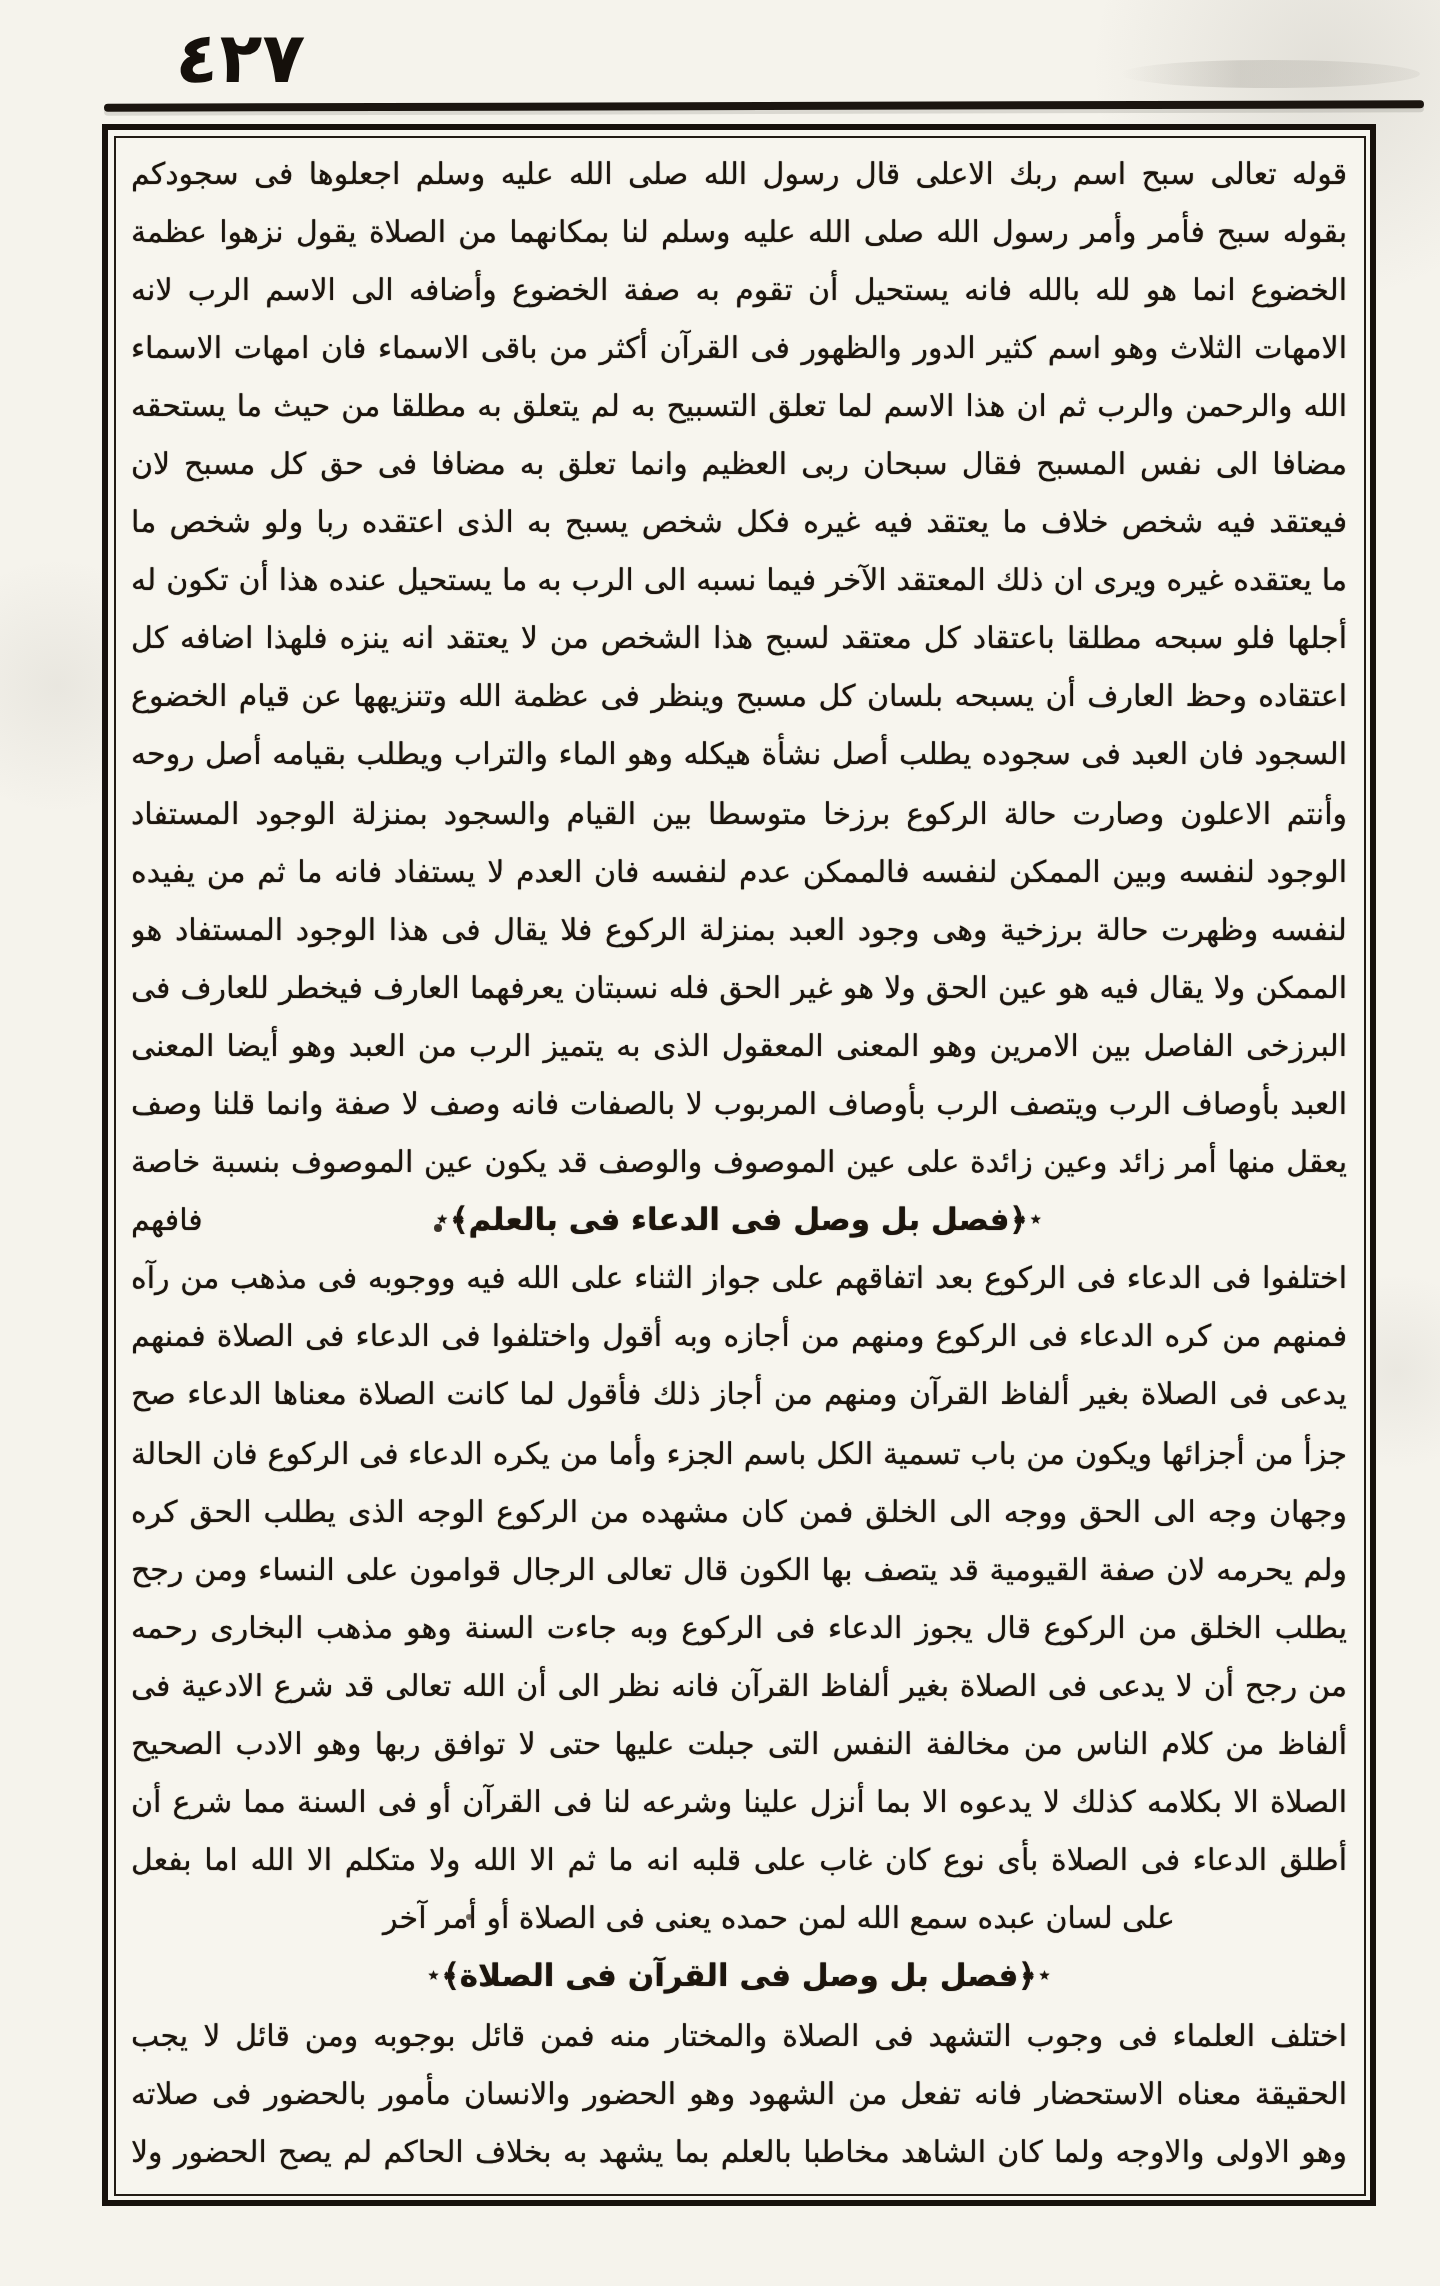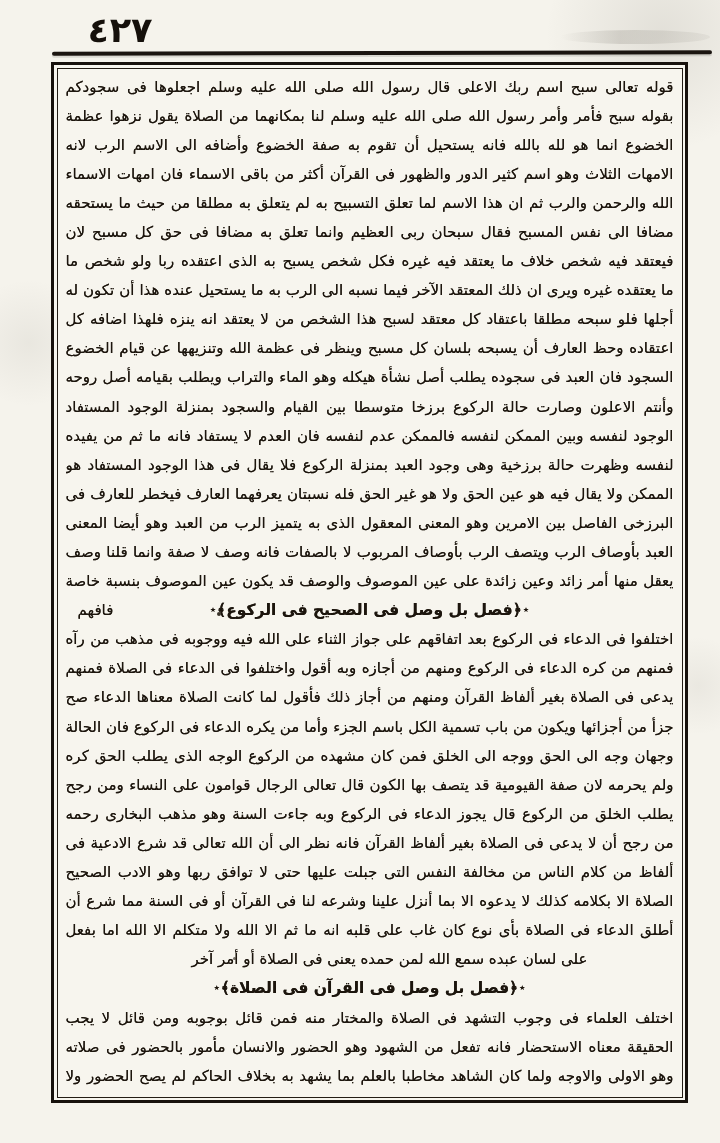--- a/index.html
+++ b/index.html
@@ -56,21 +56,21 @@
     text-align:right;text-align-last:center;
     padding-left:40px; 
   }
   .hrow{
     position:relative;height:29.1px;line-height:29.3px;
     text-align:center;text-align-last:center;
     font-weight:bold;font-size:15.5px;
     overflow:hidden;
   }
   .hrow .tail{
-    position:absolute;left:12px;top:0;
+    position:absolute;left:0;top:0;
     font-weight:normal;font-size:15px;
   }
   .orn{font-size:11px;position:relative;top:-2px;padding:0 1px;}
   .speck{position:absolute;background:#3a332a;border-radius:50%;}
   .speck1{left:217px;top:612px;width:4px;height:4px;}
   .speck2{left:233px;top:957px;width:3px;height:3px;opacity:.7;}
   .smudge{
     position:absolute;left:560px;top:30px;width:150px;height:14px;
     background:linear-gradient(90deg, rgba(60,55,45,0) 0%, rgba(60,55,45,0.14) 40%, rgba(60,55,45,0.05) 100%);
     border-radius:50%;
@@ -105,21 +105,21 @@
             <div class="tl">الوجود لنفسه وبين الممكن لنفسه فالممكن عدم لنفسه فان العدم لا يستفاد فانه ما ثم من يفيده والواجب الوجود وجوده</div>
             <div class="tl">لنفسه وظهرت حالة برزخية وهى وجود العبد بمنزلة الركوع فلا يقال فى هذا الوجود المستفاد هو عين الممكن ولا هو غير</div>
             <div class="tl">الممكن ولا يقال فيه هو عين الحق ولا هو غير الحق فله نسبتان يعرفهما العارف فيخطر للعارف فى حال الركوع الحال</div>
             <div class="tl">البرزخى الفاصل بين الامرين وهو المعنى المعقول الذى به يتميز الرب من العبد وهو أيضا المعنى المعقول الذى به يتصف</div>
             <div class="tl">العبد بأوصاف الرب ويتصف الرب بأوصاف المربوب لا بالصفات فانه وصف لا صفة وانما قلنا وصف لا صفة فان الصفة</div>
             <div class="tl">يعقل منها أمر زائد وعين زائدة على عين الموصوف والوصف قد يكون عين الموصوف بنسبة خاصة ما لها عين موجودة</div>
           </div>
 
         <div class="hrow">
           <span class="tail">فافهم</span>
-          <span class="orn">٭</span><span>﴿</span><span>فصل بل وصل فى الصحيح فى الركوع</span><span>﴾</span><span class="orn">٭</span>
+          <span class="orn">٭</span><span>﴿</span><span>فصل بل وصل فى الدعاء فى بالعلم</span><span>﴾</span><span class="orn">٭</span>
         </div>
 
         <div>
             <div class="tl">اختلفوا فى الدعاء فى الركوع بعد اتفاقهم على جواز الثناء على الله فيه ووجوبه فى مذهب من رآه شرطا فى صحة الصلاة</div>
             <div class="tl">فمنهم من كره الدعاء فى الركوع ومنهم من أجازه وبه أقول واختلفوا فى الدعاء فى الصلاة فمنهم من قال لا يجوز أن</div>
             <div class="tl">يدعى فى الصلاة بغير ألفاظ القرآن ومنهم من أجاز ذلك فأقول لما كانت الصلاة معناها الدعاء صح أن يكون الدعاء</div>
             <div class="tl">جزأ من أجزائها ويكون من باب تسمية الكل باسم الجزء وأما من يكره الدعاء فى الركوع فان الحالة البرزخية لها</div>
             <div class="tl">وجهان وجه الى الحق ووجه الى الخلق فمن كان مشهده من الركوع الوجه الذى يطلب الحق كره الدعاء فى الركوع</div>
             <div class="tl">ولم يحرمه لان صفة القيومية قد يتصف بها الكون قال تعالى الرجال قوامون على النساء ومن رجح الوجه الذى</div>
             <div class="tl">يطلب الخلق من الركوع قال يجوز الدعاء فى الركوع وبه جاءت السنة وهو مذهب البخارى رحمه الله وكذلك</div>

